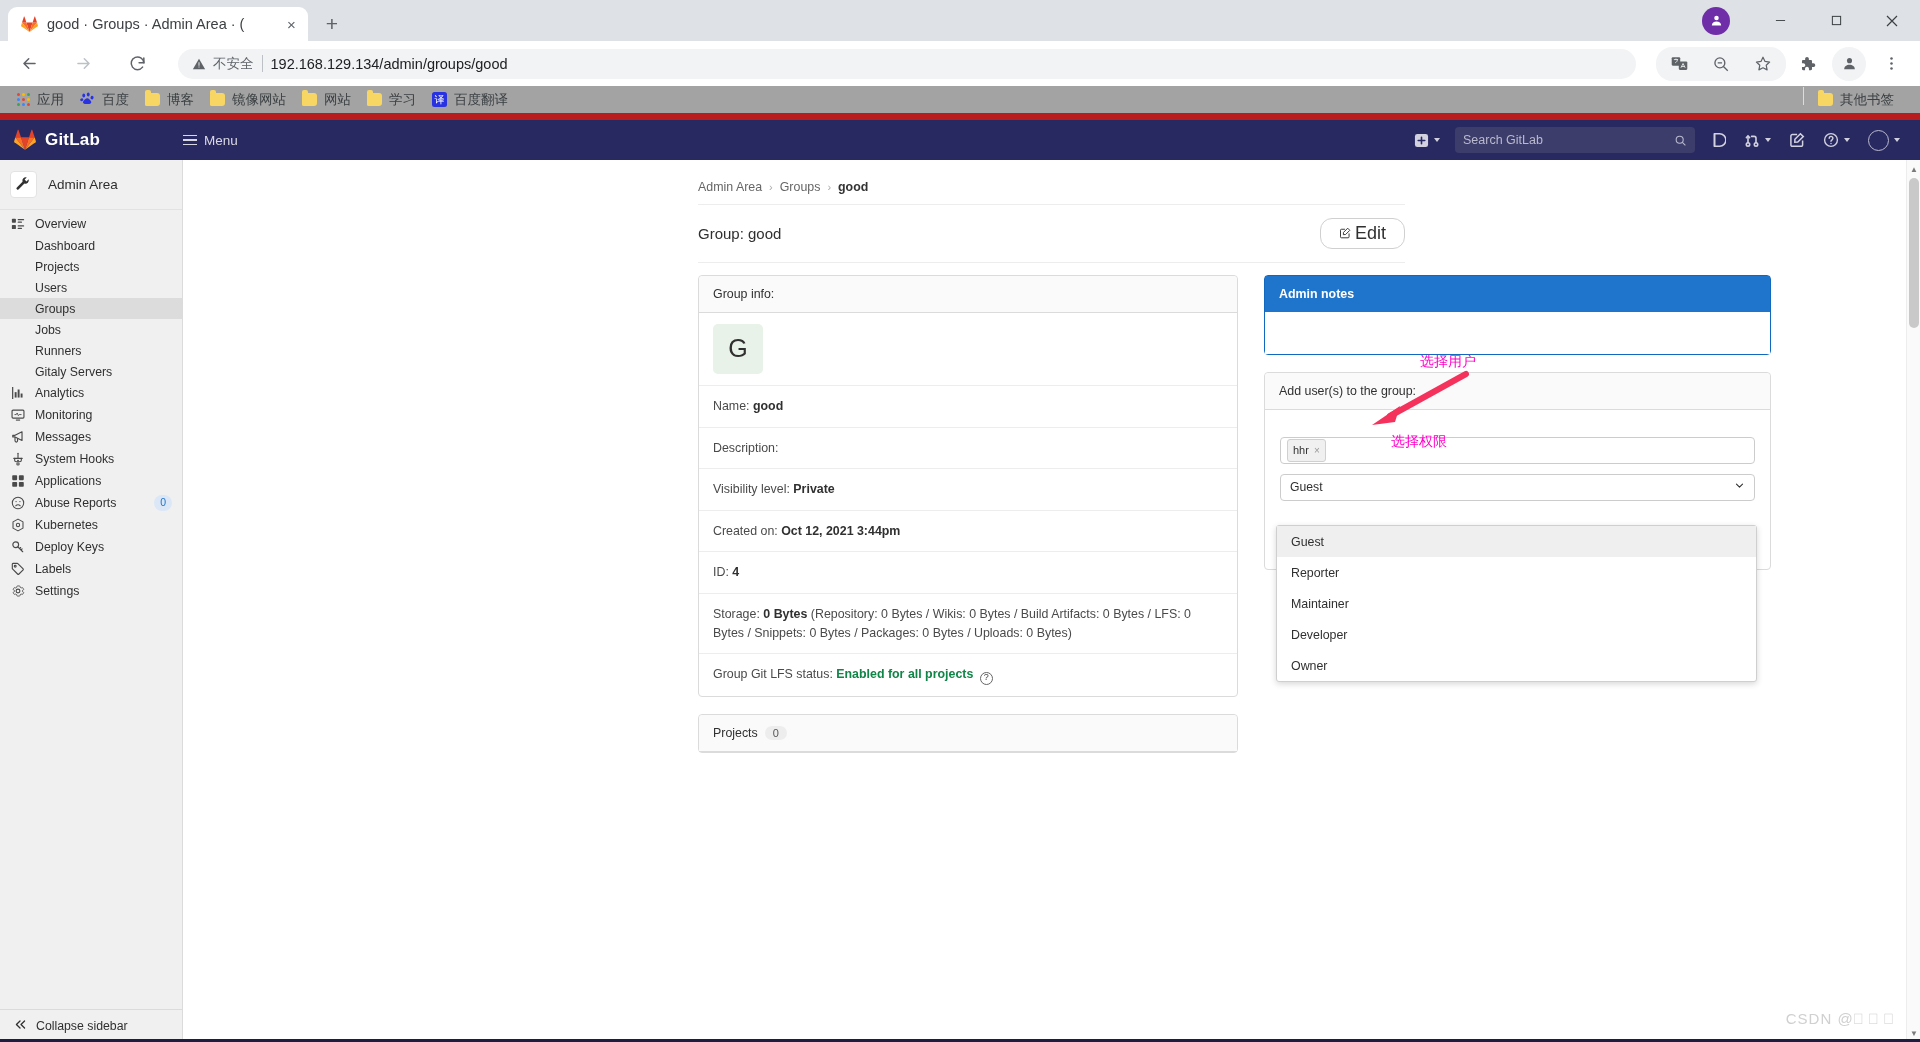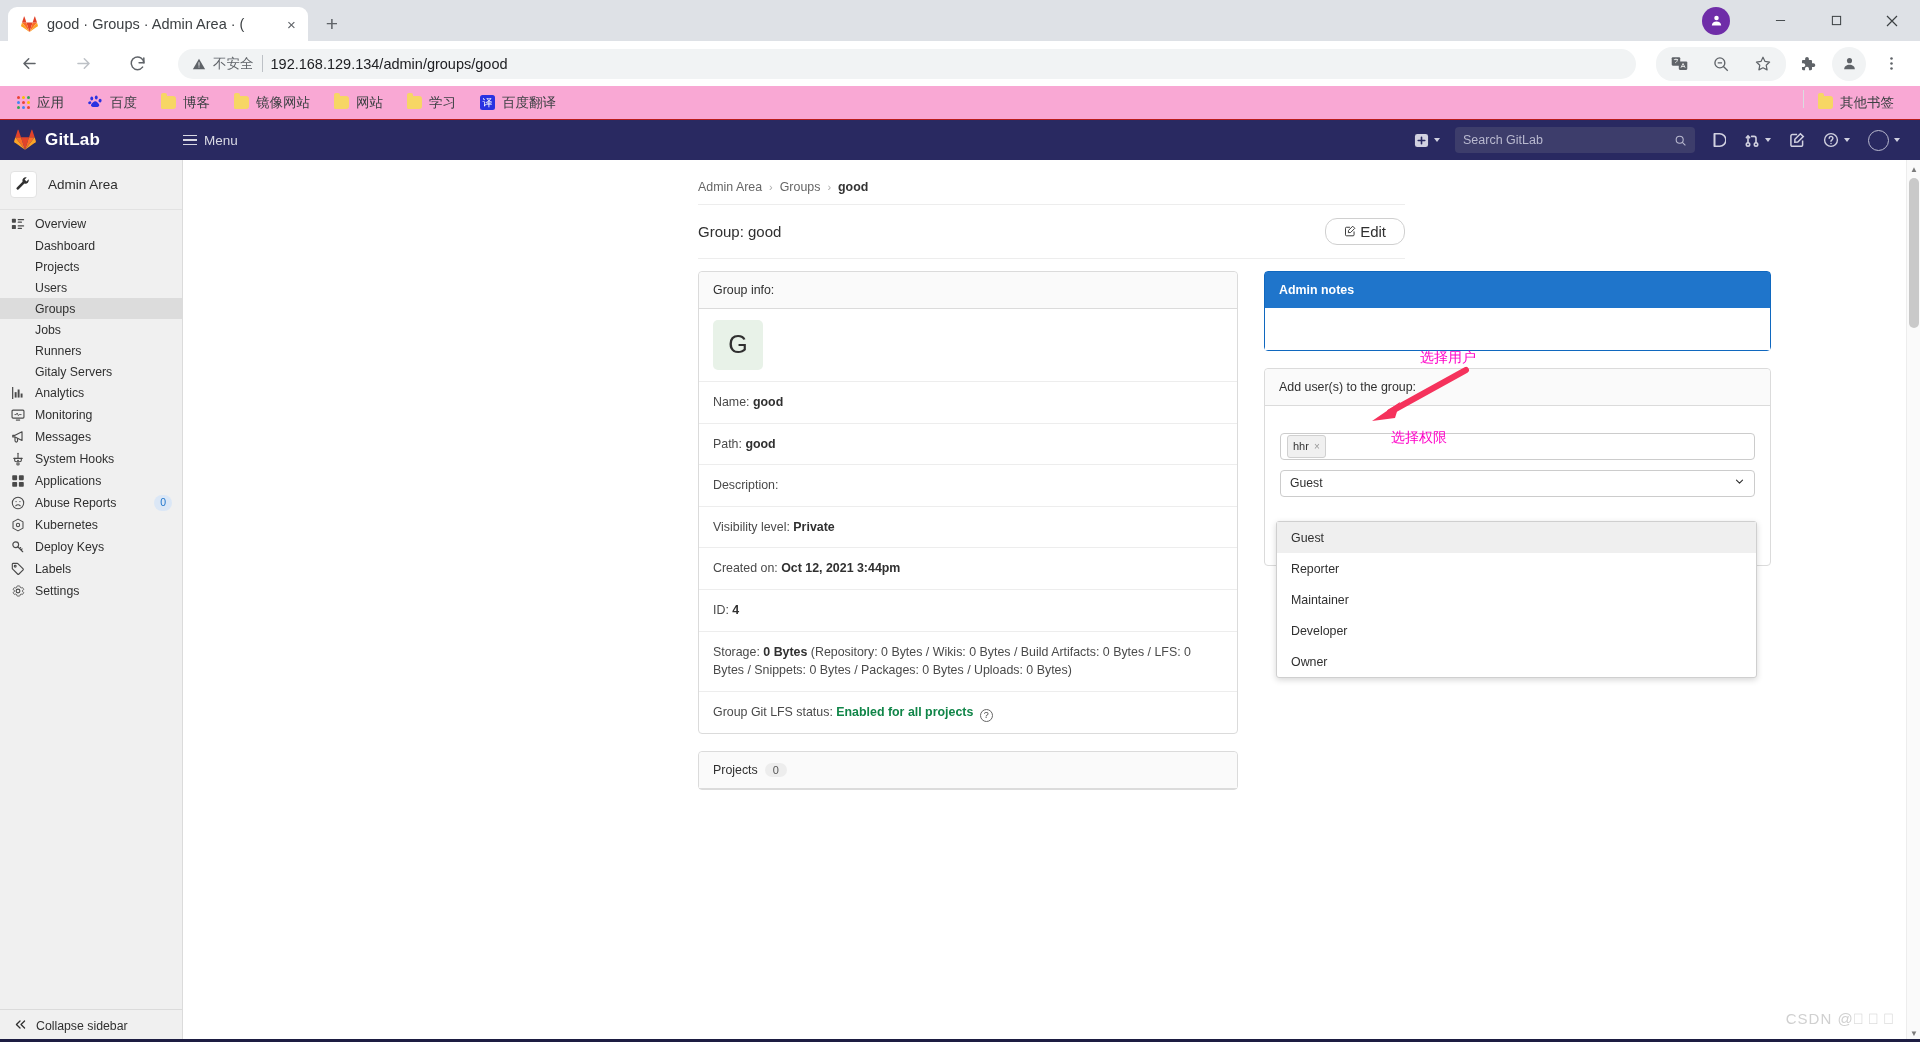--- a/index.html
+++ b/index.html
@@ -48,23 +48,23 @@
     display:flex; align-items:center; padding: 0 14px; gap:8px; margin: 0 8px;
     font-size: 14.5px; color:#202124; min-width:0;
   }
   .omni-warn { display:flex; align-items:center; gap:7px; color:#5f6368; font-size:13.5px; flex:0 0 auto;}
   .omni-sep { width:1px; height:17px; background:#bdc1c6; flex:0 0 auto; }
   .omni-url { font-size:14.5px; color:#202124; white-space:nowrap; overflow:hidden; }
   .tb-right { display:flex; align-items:center; flex:0 0 auto; }
   .tb-right-pill { display:flex; align-items:center; background:#f1f3f4; border-radius:16px; padding:0 2px;}
 
   .bookmarks {
-    height: 34px; background: #f9a8d4; display:flex; align-items:center;
-    padding: 0 9px; font-size: 13.5px; color:#3c4043; gap: 8px;
-    border-bottom: 1px solid #b91c1c; position:relative;
+    height: 34px; background: #a3a3a3; display:flex; align-items:center;
+    padding: 0 9px; font-size: 13.5px; color:#3c4043; gap: 0px;
+    border-bottom: 7px solid #b91c1c; position:relative;
   }
   .bm { display:flex; align-items:center; gap:7px; padding: 4px 8px; border-radius:4px; white-space:nowrap; }
   .bm-folder {
     width:15px;height:13px;background:#f7d664;border-radius:1.5px 3px 3px 1.5px;
     flex:0 0 auto; position:relative;
   }
   .bm-folder::before{content:'';position:absolute;left:0;top:-3px;width:6px;height:4px;background:#f7d664;border-radius:2px 2px 0 0;}
   .bm-right { position:absolute; right: 18px; display:flex; align-items:flex-start; gap:0; }
   .bm-divider { width:1px;height:18px;background:#dadce0;margin:0 6px; }
   .apps-grid { display:grid;grid-template-columns:repeat(3,3px);grid-template-rows:repeat(3,3px);gap:2px; }
@@ -134,21 +134,21 @@
   .breadcrumb { padding: 0 0 0 0; margin: 0 0 0 515px; font-size:12.4px; color:#666; display:flex; align-items:center; gap:7px; }
   .breadcrumb a { color:#666; text-decoration:none; }
   .breadcrumb .sep { color:#aaa; font-size:11px; }
   .breadcrumb .cur { color:#333; font-weight:600; }
   .hr-line { margin: 10px 515px 0 515px; border-top:1px solid #ededed; }
 
   .page-head { margin: 0 515px; display:flex; align-items:center; justify-content:space-between; padding: 13px 0 13px 0; }
   .page-title { font-size:15px; color:#303030; }
   .btn-edit {
     border:1px solid #d0d0d0; background:#fff; border-radius:12px;
-    font-size:15px; color:#303030; padding: 4px 18px;
+    font-size:18px; color:#303030; padding: 4px 18px;
     display:flex; align-items:center; gap:4px;
   }
 
   .cols { margin: 0 515px; display:flex; gap:26px; align-items:flex-start; position:relative; }
   .col-left { width: 540px; flex:0 0 auto; }
   .col-right { width: 507px; flex:0 0 auto; position:relative; }
 
   .card { border:1px solid #dbdbdb; border-radius:4px; background:#fff; margin-bottom:17px; }
   .card-hd { background:#fafafa; border-bottom:1px solid #dbdbdb; padding: 11px 14px; font-size:12.4px; color:#303030; border-radius:4px 4px 0 0; }
   .li { padding: 11px 14px; border-bottom:1px solid #ededed; font-size:12.4px; color:#4a4a4a; line-height:1.5; }
@@ -658,24 +658,20 @@
               <div class="card">
                 <div class="card-hd">Group info:</div>
                 <div class="li">
                   <div class="avatar-sq">G</div>
                 </div>
                 <div class="li">
                   <span>Name:</span>
                   <b>good</b>
                 </div>
                 <div class="li">
-                  <span>Path:</span>
-                  <b>good</b>
-                </div>
-                <div class="li">
                   <span>Description:</span>
                   <b></b>
                 </div>
                 <div class="li">
                   <span>Visibility level:</span>
                   <b>Private</b>
                 </div>
                 <div class="li">
                   <span>Created on:</span>
                   <b>Oct 12, 2021 3:44pm</b>

